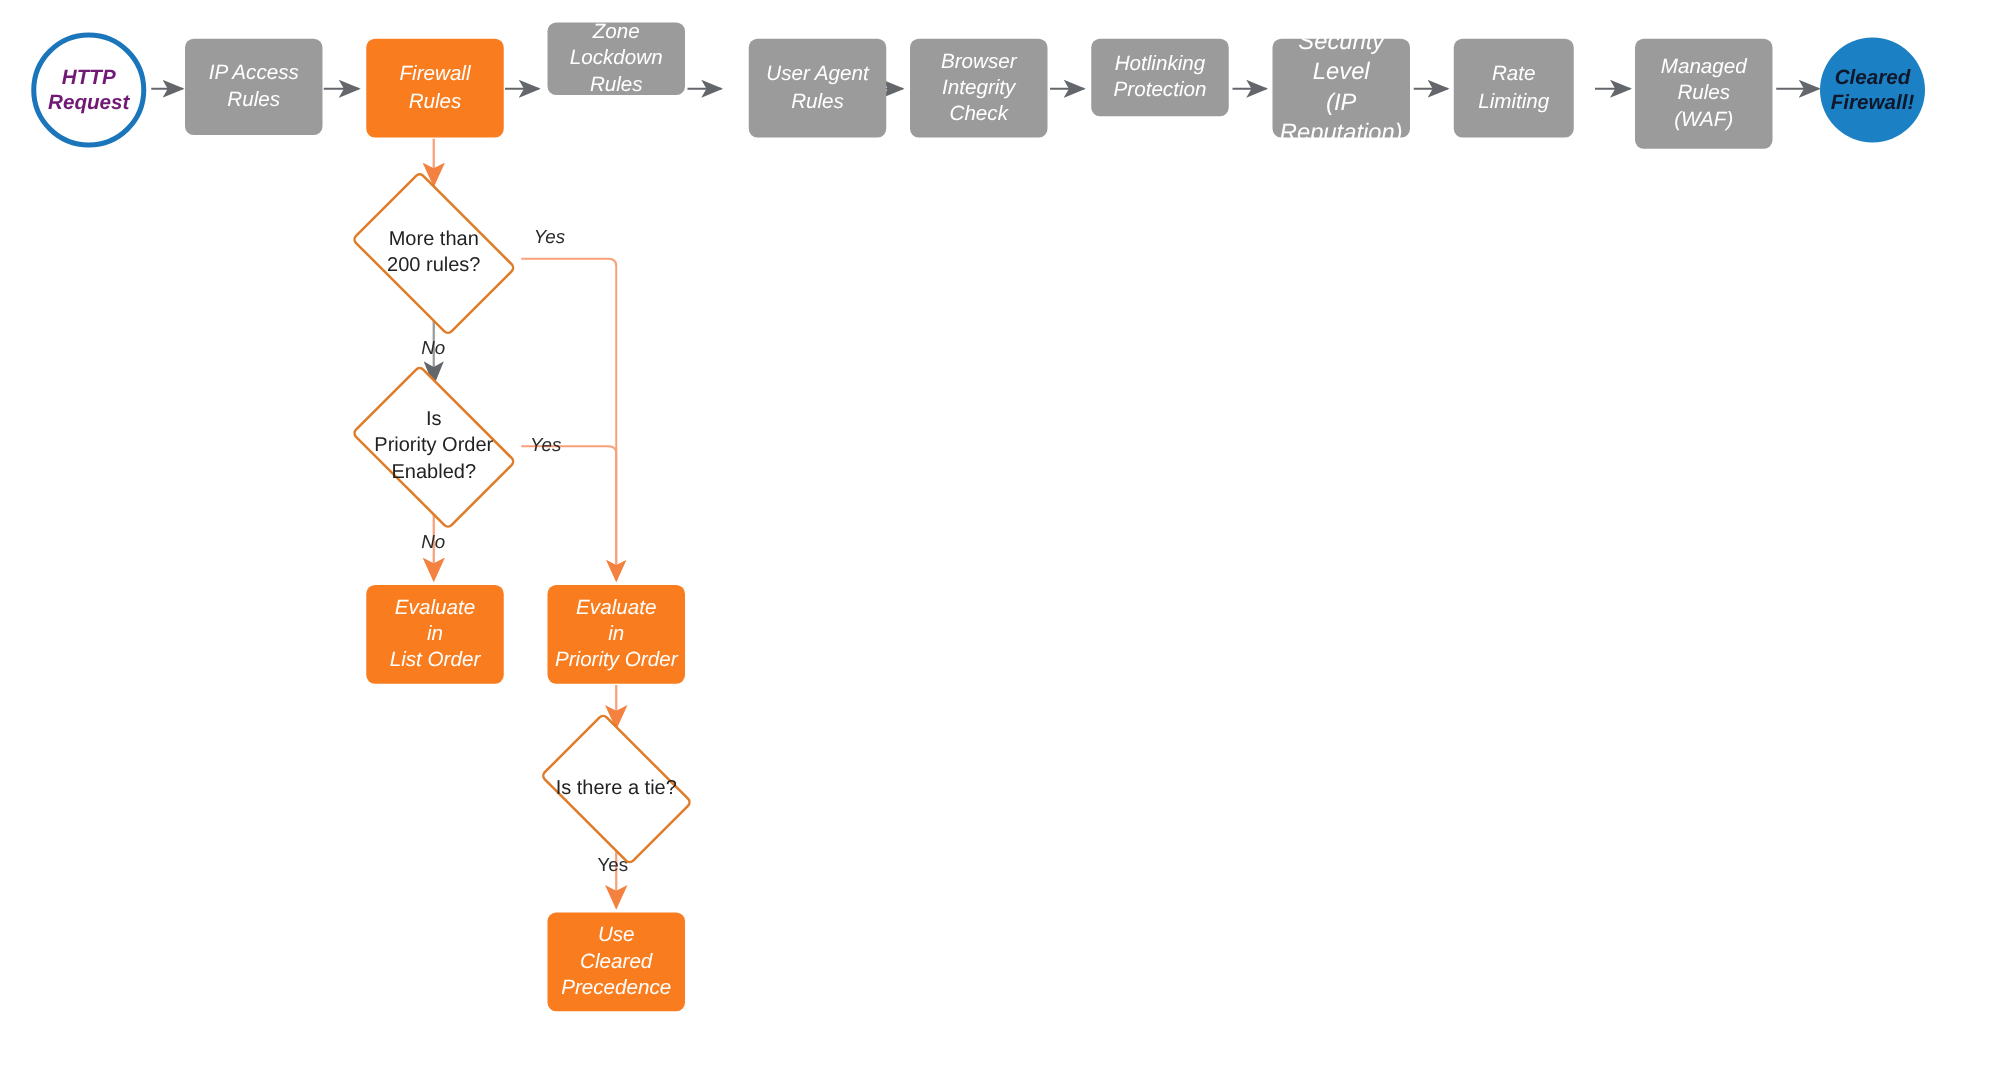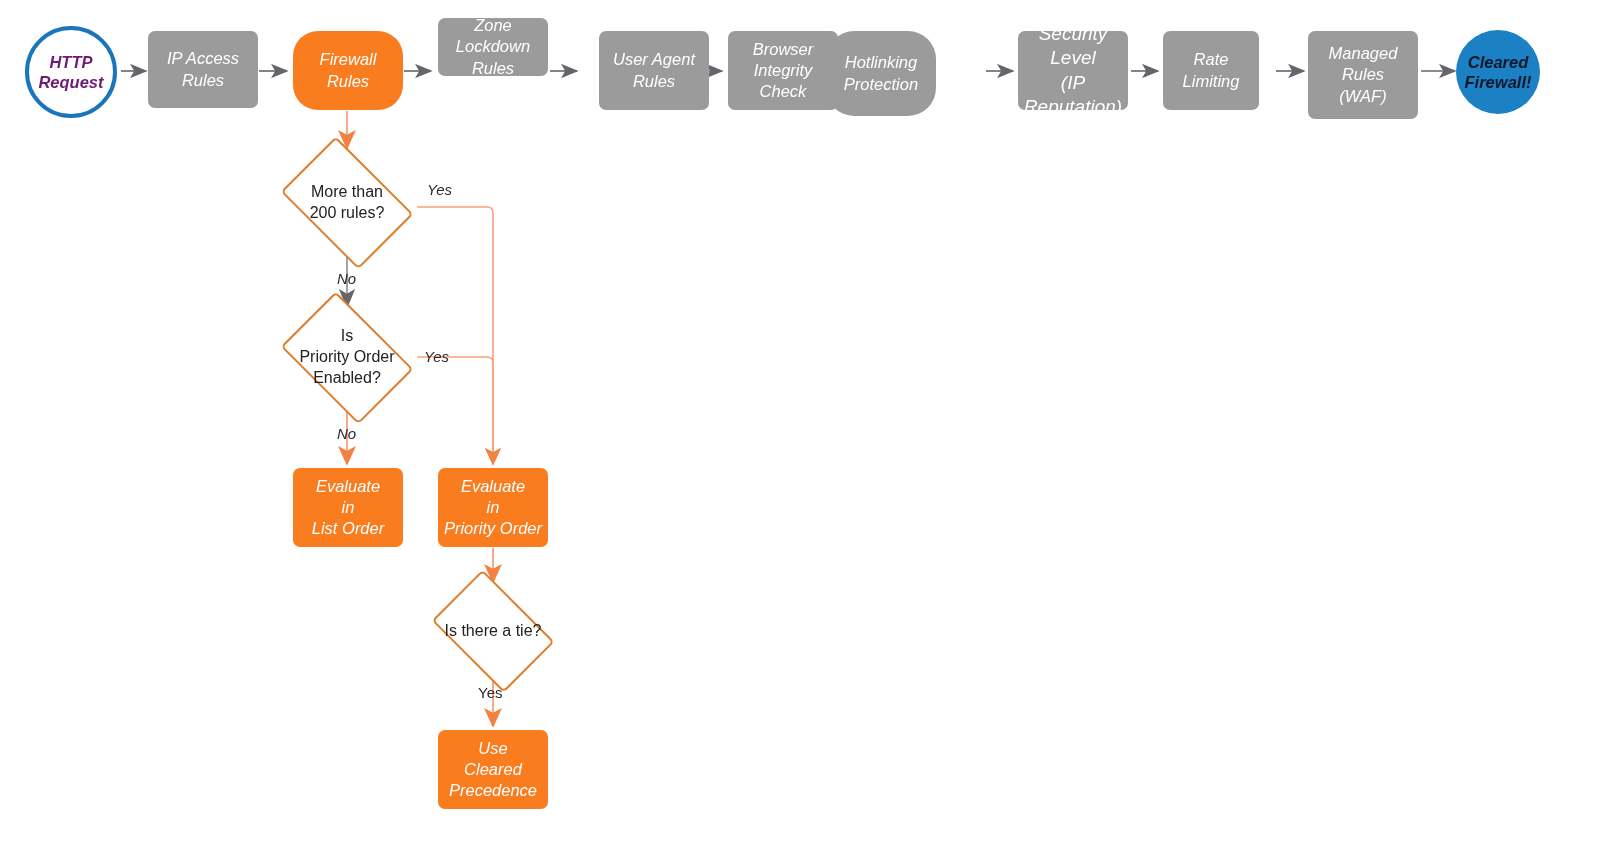--- a/index.html
+++ b/index.html
@@ -147,21 +147,21 @@
   <div class="node term hollow" style="left:25px; top:26px; width:92px; height:92px;">
     <span class="lbl" style="white-space:pre-line;">HTTP
 Request</span>
   </div>
 
   <div class="node proc gray" style="left:148px; top:31px; width:110px; height:77px;">
     <span class="lbl" style="white-space:pre-line;">IP Access
 Rules</span>
   </div>
 
-  <div class="node proc orange" style="left:293px; top:31px; width:110px; height:79px;border-radius:25px;">
+  <div class="node proc orange" style="left:293px; top:31px; width:110px; height:79px;">
     <span class="lbl" style="white-space:pre-line;">Firewall
 Rules</span>
   </div>
 
   <div class="node proc gray" style="left:438px; top:18px; width:110px; height:58px;">
     <span class="lbl" style="white-space:pre-line;">Zone
 Lockdown
 Rules</span>
   </div>
 
@@ -169,21 +169,21 @@
     <span class="lbl" style="white-space:pre-line;">User Agent
 Rules</span>
   </div>
 
   <div class="node proc gray" style="left:728px; top:31px; width:110px; height:79px;">
     <span class="lbl" style="white-space:pre-line;">Browser
 Integrity
 Check</span>
   </div>
 
-  <div class="node proc gray" style="left:826px; top:31px; width:110px; height:85px;border-radius:28px;">
+  <div class="node proc gray" style="left:873px; top:31px; width:110px; height:62px;">
     <span class="lbl" style="white-space:pre-line;">Hotlinking
 Protection</span>
   </div>
 
   <div class="node proc gray" style="left:1018px; top:31px; width:110px; height:79px;">
     <span class="lbl" style="white-space:pre-line; font-size:19px;">Security
 Level
 (IP Reputation)</span>
   </div>
 

